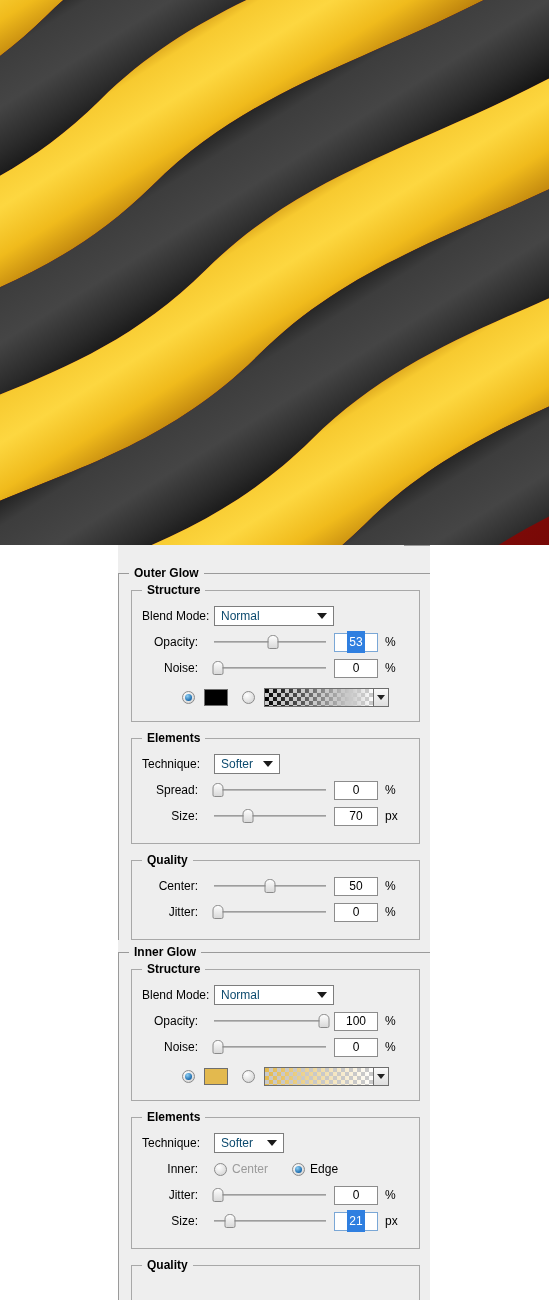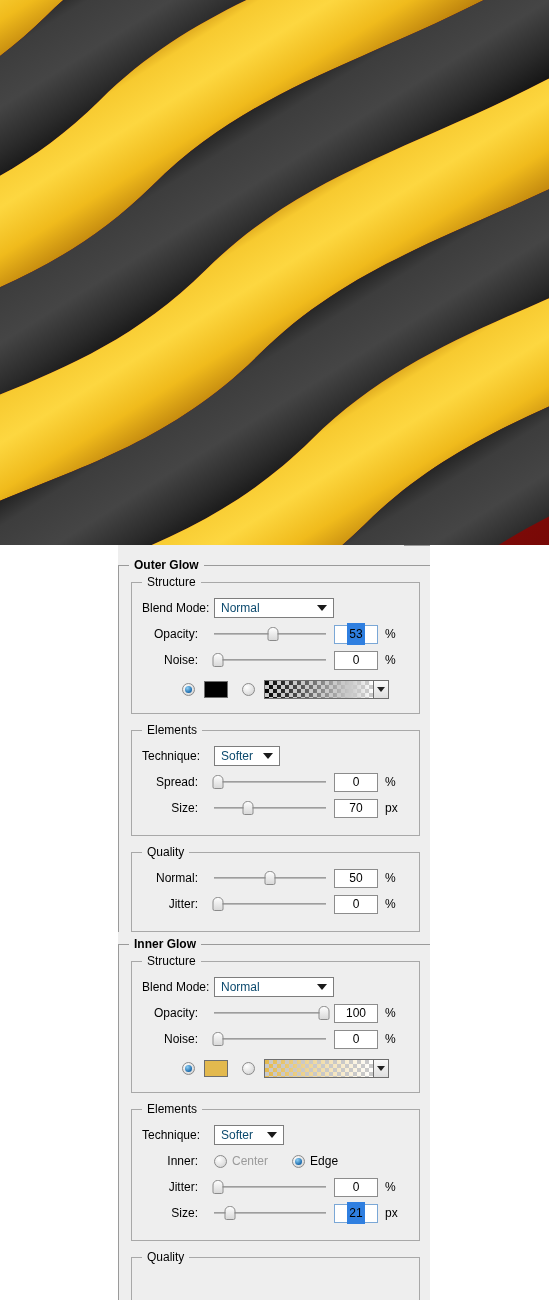--- a/index.html
+++ b/index.html
@@ -66,21 +66,21 @@
     font-weight: bold;
     font-size: 12px;
     line-height: 14px;
     white-space: nowrap;
   }
   .group.sub {
     margin: 16px 10px 10px 12px;
     border: 1px solid #a8a8a8;
     background: transparent;
   }
-  .group.sub > .legend { font-weight: normal; }
+  .group.sub > .legend { font-weight: bold; }
   .grp-body { padding: 14px 10px 12px 10px; }
 
   
   .row-f {
     display: flex;
     align-items: center;
     height: 22px;
     margin-bottom: 4px;
   }
   .lbl {
@@ -153,21 +153,21 @@
     text-align: center;
     color: #000;
     flex: 0 0 auto;
   }
   .nfield.sel {
     border: 1px solid #7aa7d6;
     color: #fff;
   }
   .nfield.sel span {
     background: #2f7fe0;
-    color: #000000;
+    color: #ffffff;
     padding: 4px 2px;
   }
   .unit {
     margin-left: 7px;
     font-size: 12px;
     color: #000;
   }
 
   
   .colorrow {
@@ -305,21 +305,21 @@
         <path d="M-60,640 C140,590 260,695 460,650 C660,605 790,710 1140,660 L1140,760 C790,810 660,705 460,750 C260,795 140,690 -60,740 Z" fill="url(#gy)"></path>
         <path d="M-60,740 C140,690 260,795 460,750 C660,705 790,810 1140,760 L1140,860 C790,910 660,805 460,850 C260,895 140,790 -60,840 Z" fill="url(#gk)"></path>
       </g>
     </svg>
   </div>
 </div>
 
 <div id="panel">
   <div class="ptop-line"></div>
 
-  <div class="group outer" style="margin:20px 0 0 0;">
+  <div class="group outer" style="margin:28px 0 0 0;">
     <div class="legend">Outer Glow</div>
 
     <div class="group sub">
       <div class="legend">Structure</div>
       <div class="grp-body">
         <div class="row-f">
           <div class="lbl">Blend Mode:</div>
           <div class="dd blend">
             <span class="dtxt">Normal</span>
             <span class="arrow"></span>
@@ -388,21 +388,21 @@
           <div class="nfield">70</div>
           <div class="unit">px</div>
         </div>
       </div>
     </div>
 
     <div class="group sub">
       <div class="legend">Quality</div>
       <div class="grp-body">
         <div class="row-f">
-          <div class="lbl">Normal:</div>
+          <div class="lbl">Center:</div>
           <div class="slider sl-w1">
             <div class="track"></div>
             <div class="thumb" style="left:50%"></div>
           </div>
           <div class="nfield">50</div>
           <div class="unit">%</div>
         </div>
         <div class="row-f">
           <div class="lbl">Jitter:</div>
           <div class="slider sl-w1">

